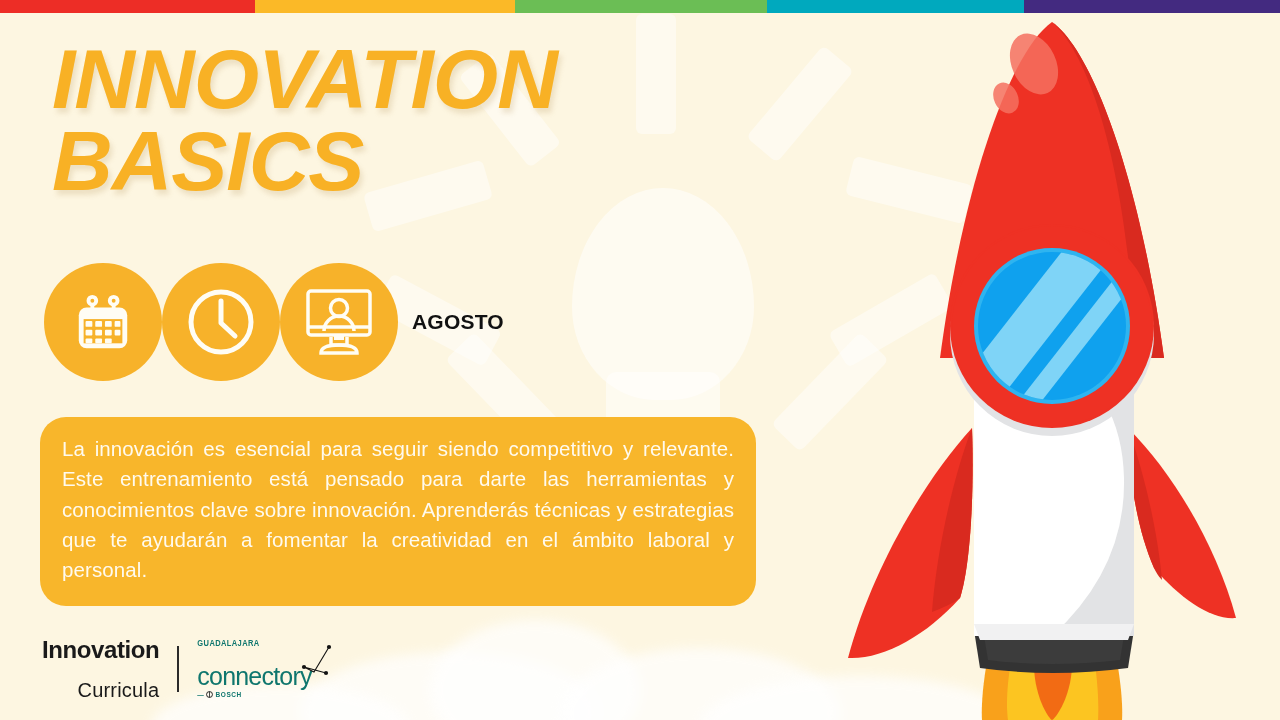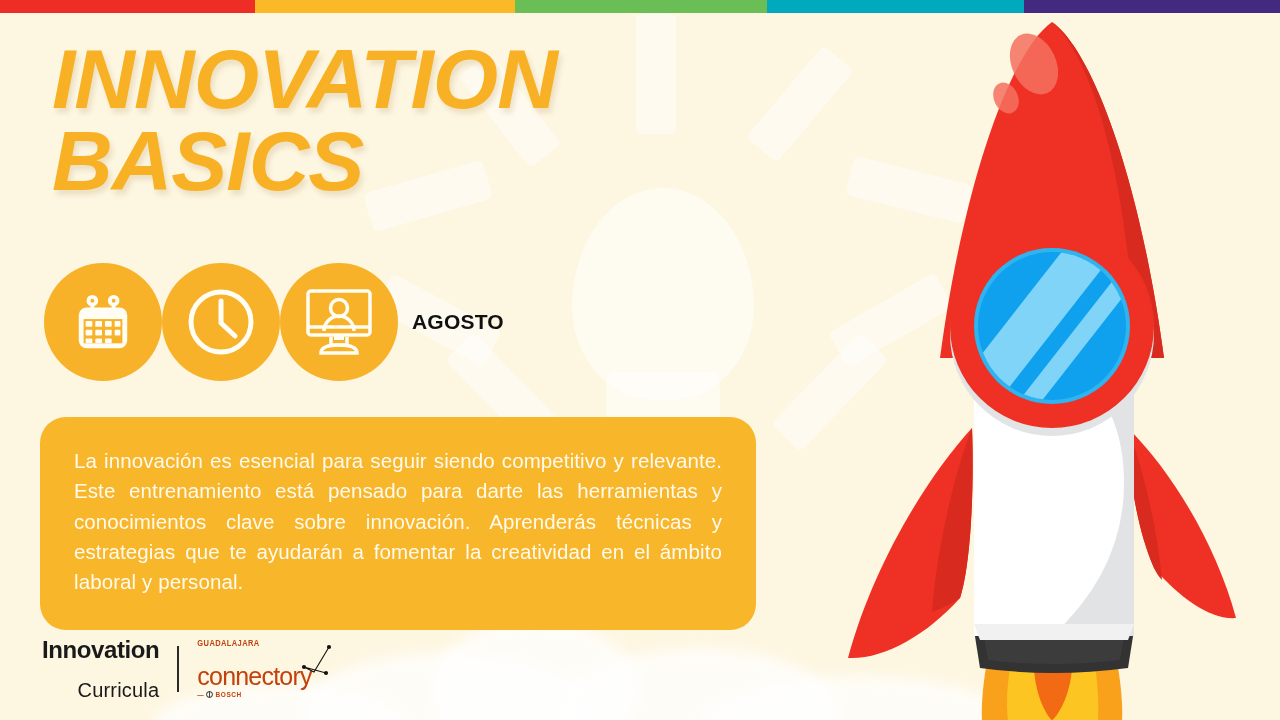--- a/index.html
+++ b/index.html
@@ -102,41 +102,41 @@
     position:absolute;
     left:40px; top:417px;
     width:716px;
     box-sizing:border-box;
     padding:17px 22px 20px 22px;
     background:#F8B62B;
     border-radius:26px;
     z-index:20;
   }
   #desctext {
-    margin:12px;
+    margin:0;
     font-size:20.5px;
     line-height:1.48;
     color:#FFFAEE;
     text-align:justify;
     font-stretch:condensed;
     letter-spacing:.1px;
   }
 
   
   #footer {
     position:absolute;
     left:42px; top:638px;
     z-index:20;
     display:flex; align-items:center;
   }
   .logo-curricula { line-height:1; color:#1A1A1A; }
   .logo-curricula .l1 { font-size:24px; font-weight:bold; letter-spacing:-.4px; }
   .logo-curricula .l2 { font-size:20px; font-weight:normal; text-align:right; letter-spacing:.2px; margin-top:18px; }
   .logo-div { width:2px; height:46px; background:#2A2A2A; margin:0 18px; }
-  .logo-connectory { position:relative; line-height:1; color:#c2410c; }
+  .logo-connectory { position:relative; line-height:1; color:#0f766e; }
   .logo-connectory .city { font-size:7.5px; letter-spacing:.4px; font-weight:bold; transform:scaleY(1.25); transform-origin:left bottom; }
   .logo-connectory .cname { font-size:25px; letter-spacing:-.8px; margin-top:17px; }
   .logo-connectory .bosch { font-size:6.5px; font-weight:bold; letter-spacing:.6px; margin-top:2px; display:flex; align-items:center; gap:2px; }
   .logo-connectory .nodes { position:absolute; right:-22px; top:4px; }
 
   
   #rocket { position:absolute; left:776px; top:8px; z-index:15; }
 </style>
 </head>
 <body>

